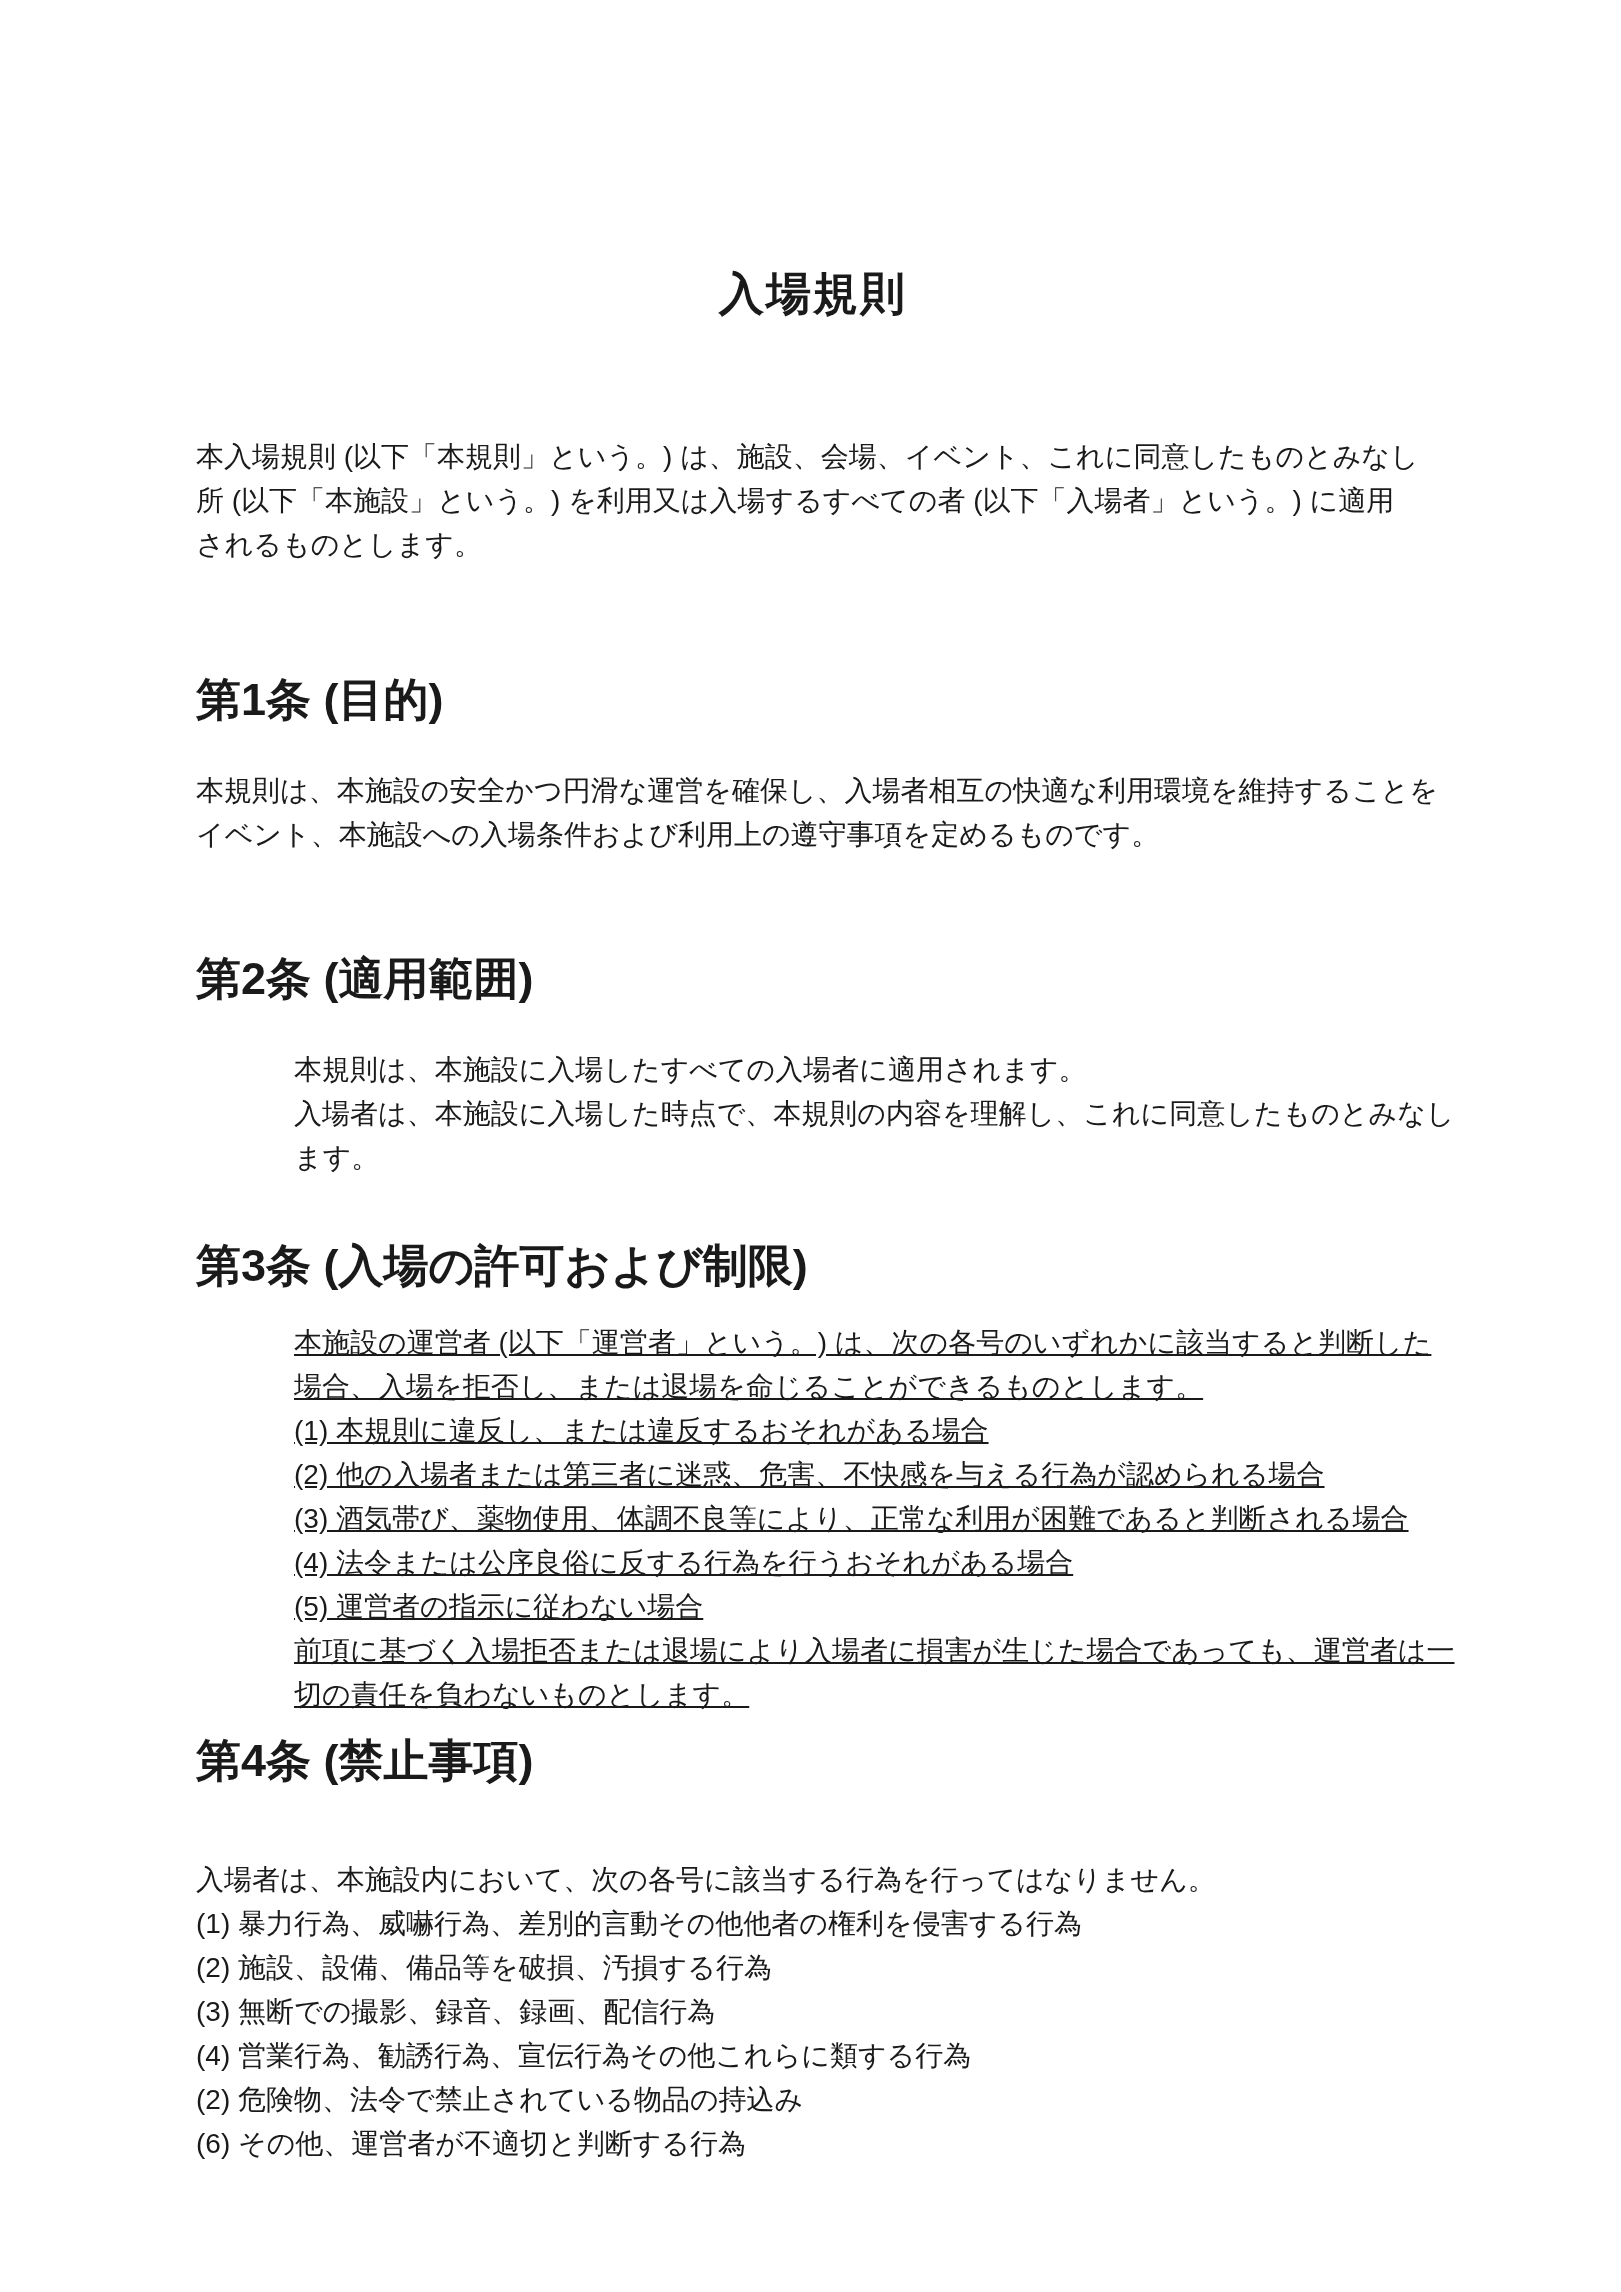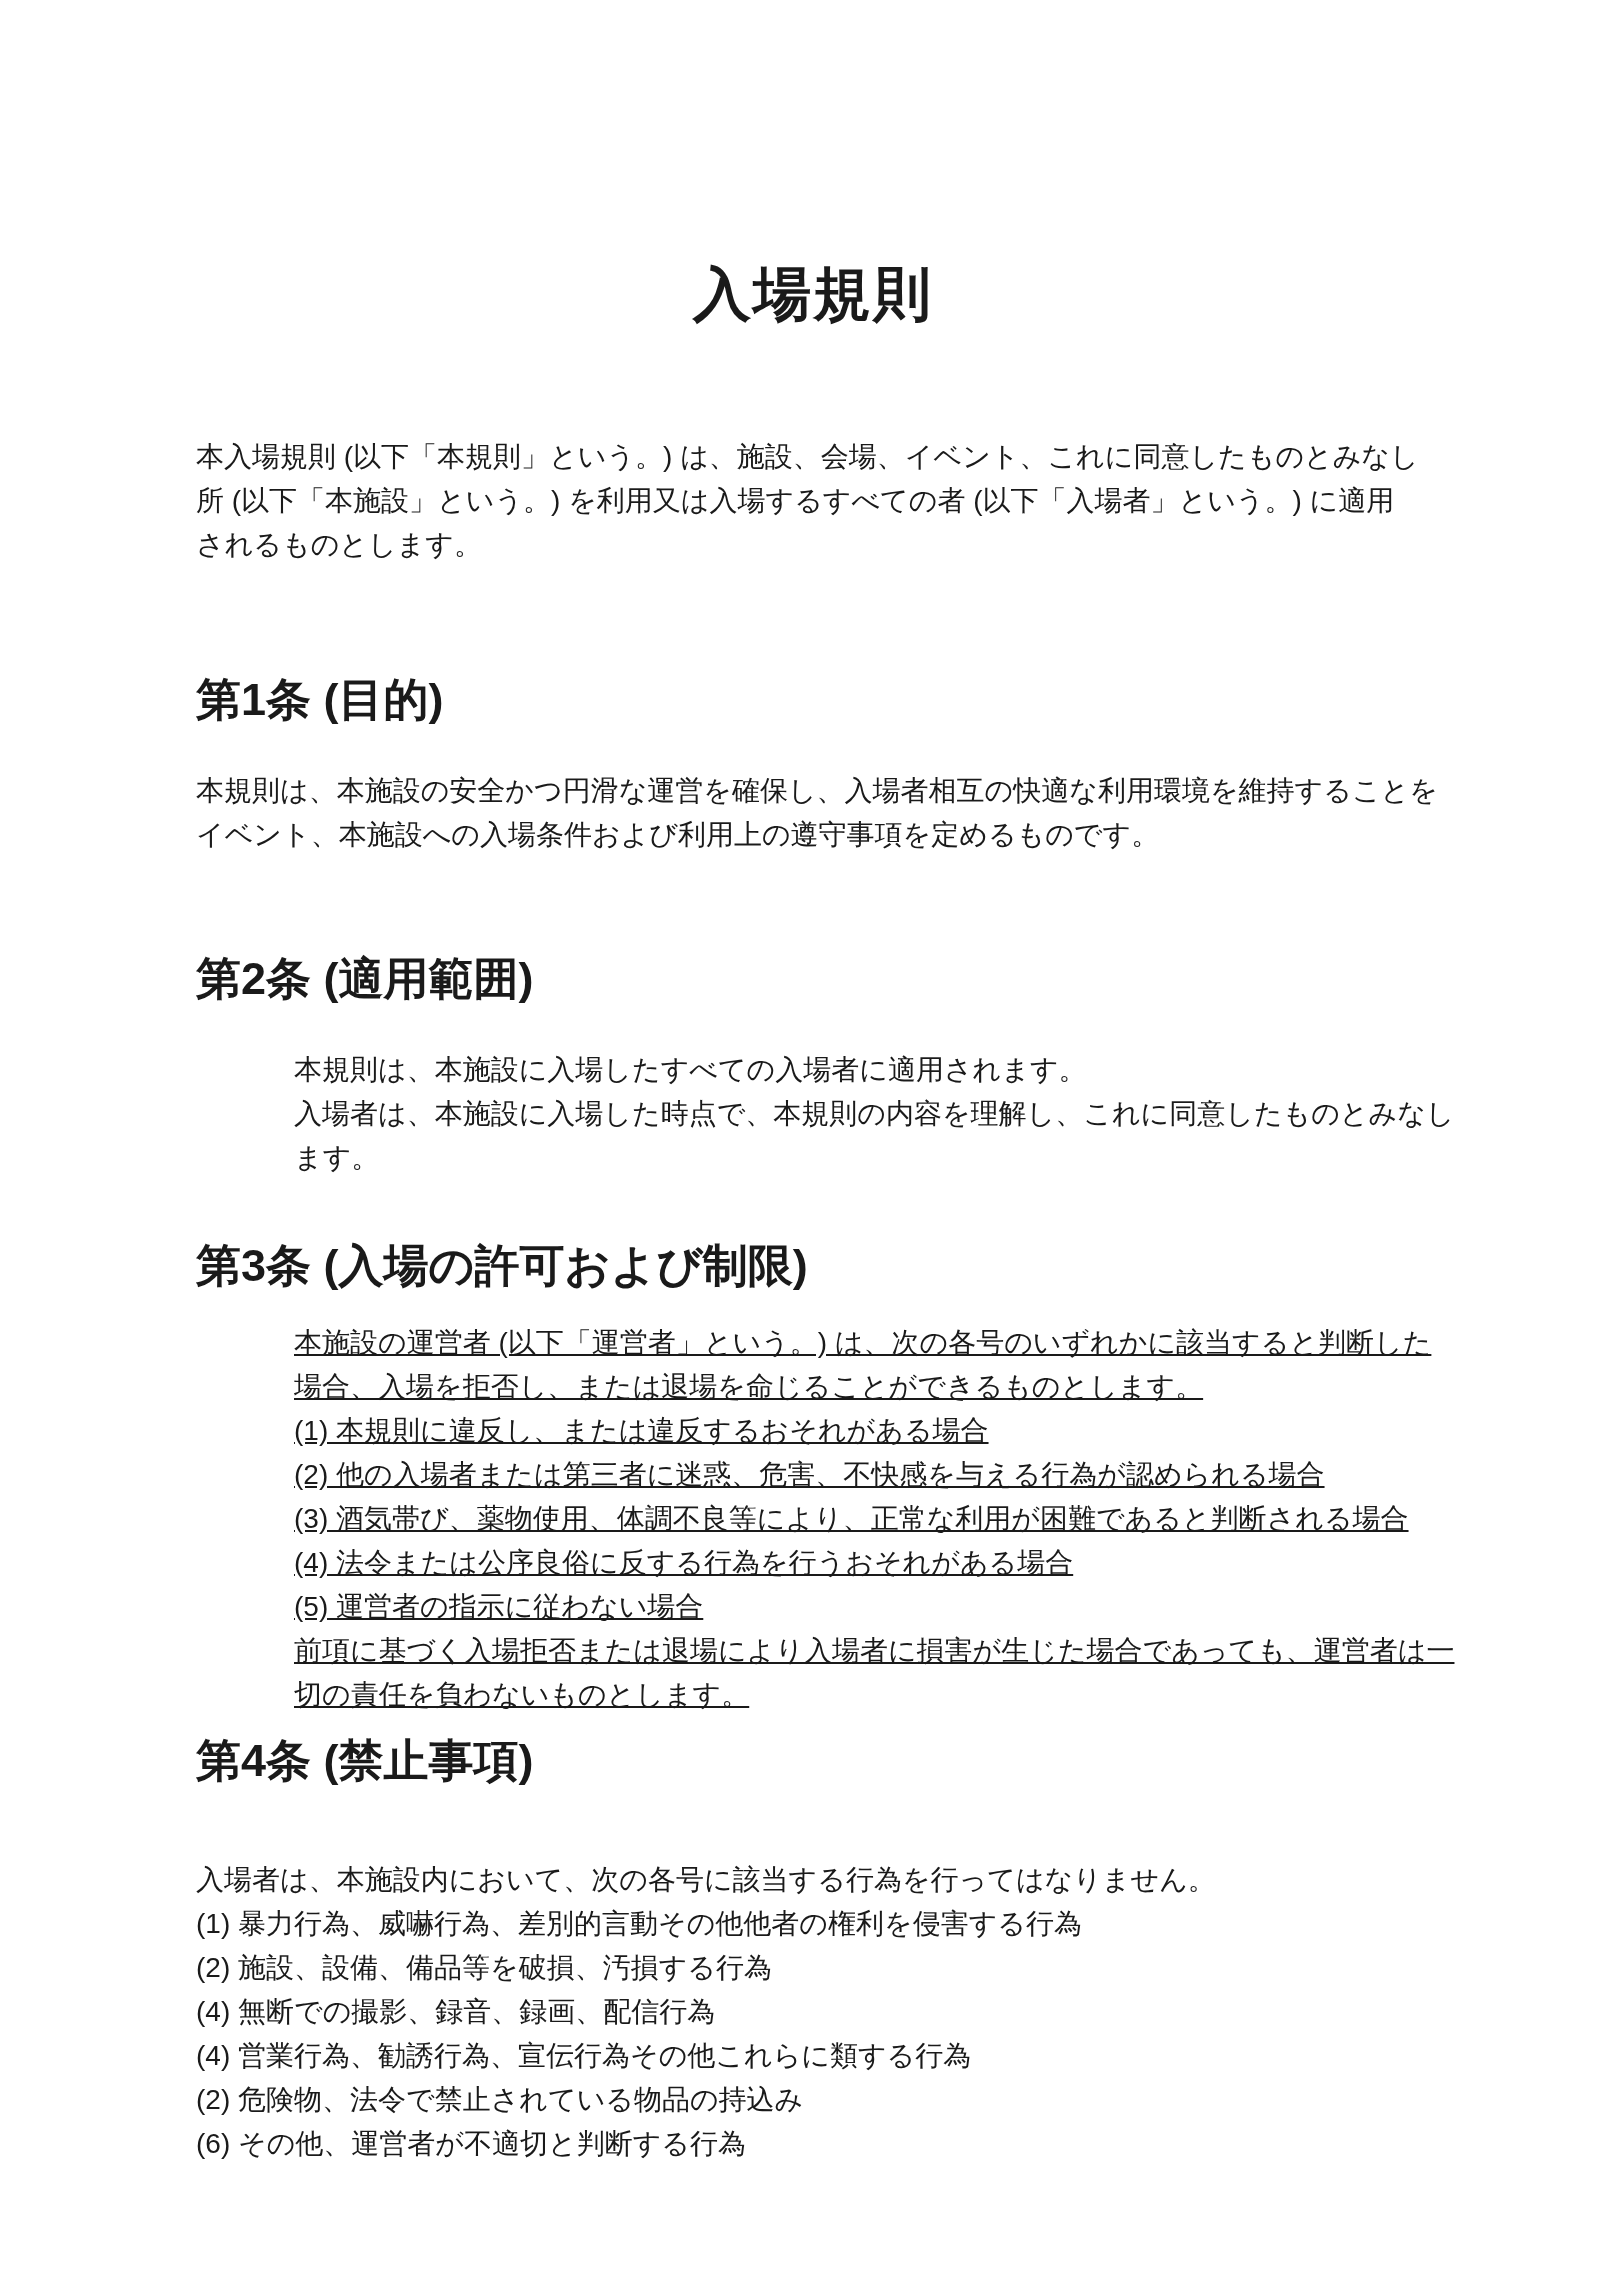--- a/index.html
+++ b/index.html
@@ -12,21 +12,21 @@
     color: #1a1a1a;
     font-family: "Liberation Sans", "DejaVu Sans", sans-serif;
     overflow: hidden;
   }
   .content {
     padding-left: 196px;
     padding-right: 191px;
   }
   .doc-title {
     padding-top: 253px;
-    font-size: 58px;
+    font-size: 45px;
     line-height: 82px;
     font-weight: 700;
     text-align: center;
     letter-spacing: 2px;
   }
   .para {
     font-size: 28px;
     line-height: 44px;
     font-weight: 400;
   }
@@ -86,21 +86,21 @@
         <div class="line">(5) 運営者の指示に従わない場合</div>
         <div class="line">前項に基づく入場拒否または退場により入場者に損害が生じた場合であっても、運営者は一</div>
         <div class="line">切の責任を負わないものとします。</div>
       </div>
 
     <h2 class="section-heading heading-4">第4条 (禁止事項)</h2>
     <div class="para body-4">
         <div class="line">入場者は、本施設内において、次の各号に該当する行為を行ってはなりません。</div>
         <div class="line">(1) 暴力行為、威嚇行為、差別的言動その他他者の権利を侵害する行為</div>
         <div class="line">(2) 施設、設備、備品等を破損、汚損する行為</div>
-        <div class="line">(4) 無断での撮影、録音、録画、配信行為</div>
+        <div class="line">(3) 無断での撮影、録音、録画、配信行為</div>
         <div class="line">(4) 営業行為、勧誘行為、宣伝行為その他これらに類する行為</div>
         <div class="line">(2) 危険物、法令で禁止されている物品の持込み</div>
         <div class="line">(6) その他、運営者が不適切と判断する行為</div>
       </div>
 
   </div>
 </div>
 
 
 </body></html>

